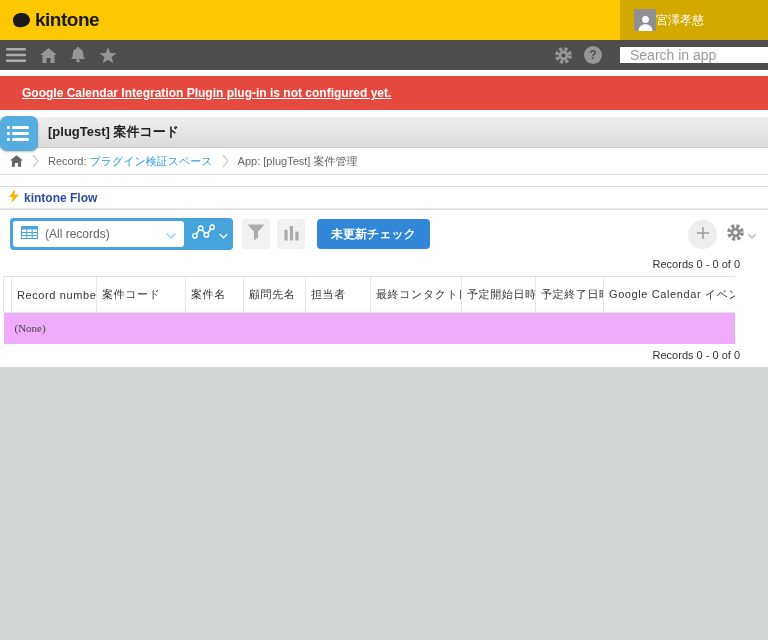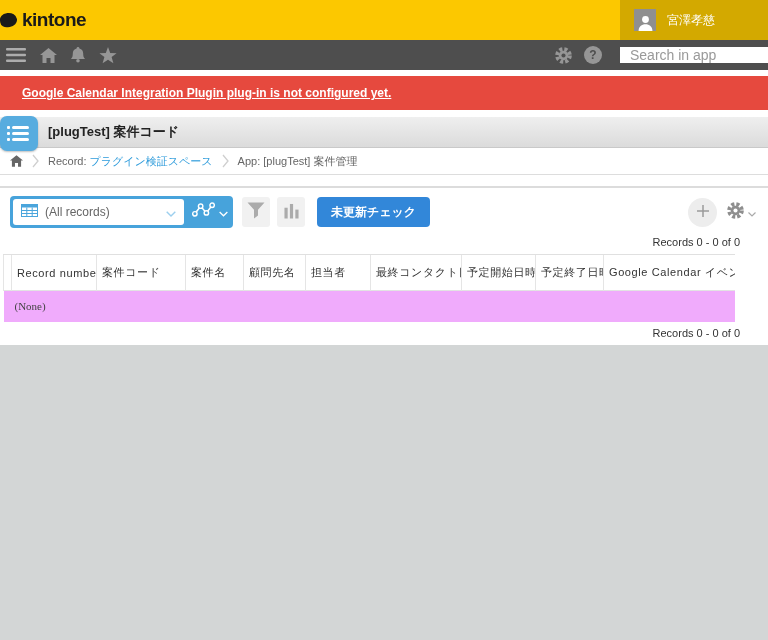--- a/index.html
+++ b/index.html
@@ -5,24 +5,24 @@
   * { margin:0; padding:0; box-sizing:border-box; }
   html,body { width:768px; height:640px; }
   body {
     font-family:"Liberation Sans","DejaVu Sans",sans-serif;
     background:#fff; overflow:hidden;
     display:flex; flex-direction:column;
   }
 
   
   .header { height:40px; background:#FCC800; display:flex; align-items:center; flex-shrink:0; }
-  .logo { display:flex; align-items:center; gap:5px; }
+  .logo { display:flex; align-items:center; gap:5px; padding-left:13px; }
   .logo-mark { width:17px; height:14px; background:#1a1a1a; border-radius:60% 70% 65% 55%; transform:rotate(-8deg); }
   .logo-text { font-size:19px; font-weight:bold; color:#1a1a1a; letter-spacing:-0.5px; }
-  .user-block { margin-left:auto; width:148px; height:100%; background:#D3A900; display:flex; align-items:center; gap:11px; padding-left:14px; }
+  .user-block { margin-left:auto; width:148px; height:100%; background:#D3A900; display:flex; align-items:center; padding-left:14px; }
   .avatar { width:22px; height:22px; background:#8F8F8F; display:flex; align-items:flex-end; justify-content:center; overflow:hidden; }
   .user-name { color:#fff; font-size:12px; }
 
   
   .navbar { height:30px; background:#4E4E4E; display:flex; align-items:center; flex-shrink:0; }
   .nav-left { display:flex; align-items:center; gap:14px; padding-left:6px; }
   .nav-icon { display:flex; align-items:center; justify-content:center; cursor:pointer; }
   .nav-right { margin-left:auto; display:flex; align-items:center; gap:11px; }
   .help-circle { width:18px; height:18px; border-radius:50%; background:#969696; color:#4E4E4E; font-size:12px; font-weight:bold; display:flex; align-items:center; justify-content:center; }
   .search-box { width:148px; height:100%; background:#fff; display:flex; align-items:center; margin-left:7px; }
@@ -177,20 +177,28 @@
     <span class="crumb-sep">
       <svg width="7" height="14" viewBox="0 0 7 14">
           <polyline points="1,1 6,7 1,13" fill="none" stroke="#CFCFCF" stroke-width="1.3"></polyline>
         </svg>
     </span>
     <span>App: [plugTest] 案件管理</span>
   </div>
 </div>
 
 <div class="flow-box">
+  <div class="flow-title-row">
+    <span>
+      <svg width="10" height="14" viewBox="0 0 10 14" fill="#F6B500">
+          <path d="M6.2 0 L0 8 H3.6 L2.6 14 L10 5.4 H5.4 Z"></path>
+        </svg>
+    </span>
+    <span class="flow-title">kintone Flow</span>
+  </div>
 </div>
 
 <div class="toolbar">
   <div class="view-selector">
     <div class="view-current">
       <span>
         <svg width="17" height="13" viewBox="0 0 17 13">
             <rect x="0.5" y="0.5" width="16" height="12" fill="#fff" stroke="#4AA5DC"></rect>
             <rect x="0.5" y="0.5" width="16" height="3" fill="#4AA5DC"></rect>
             <path d="M0.5 6.5 H16.5 M0.5 9.5 H16.5 M5.8 3.5 V12.5 M11.2 3.5 V12.5" stroke="#4AA5DC" fill="none"></path>

